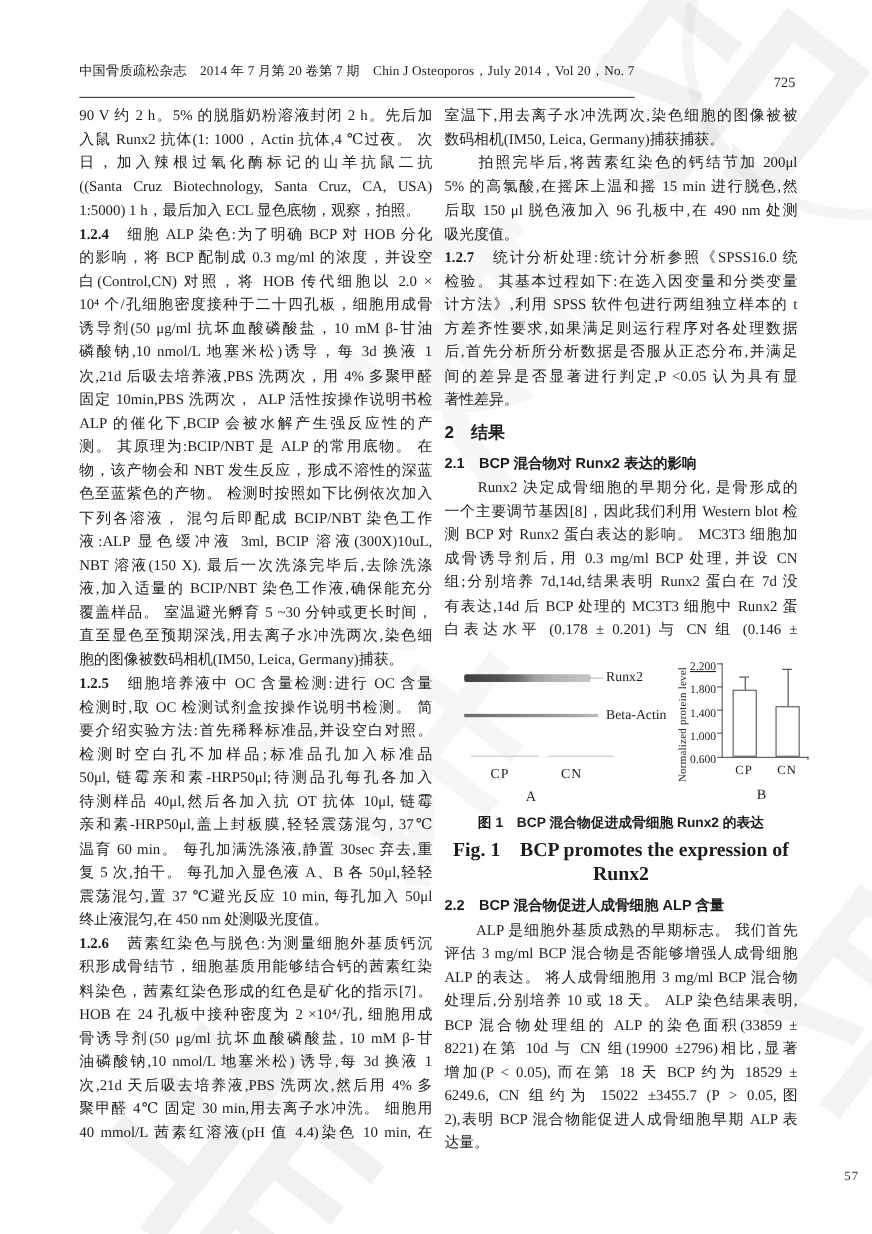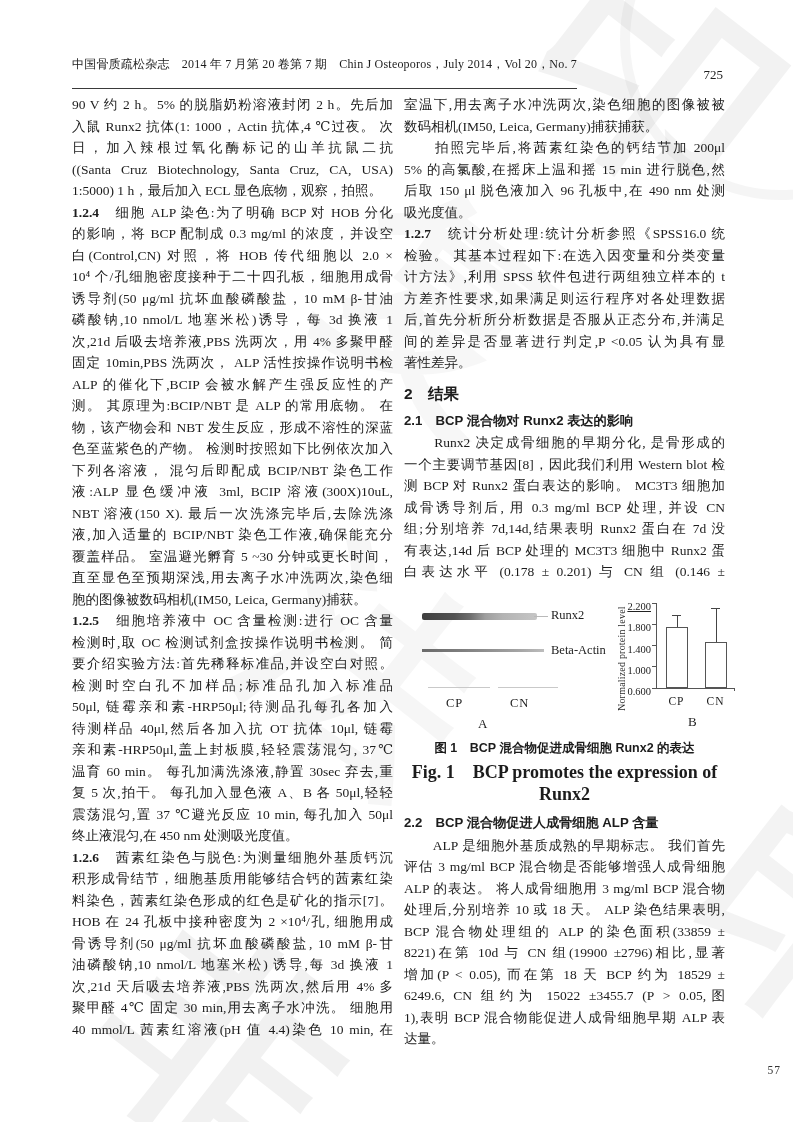--- a/index.html
+++ b/index.html
@@ -196,18 +196,18 @@
   <div class="h3">2.2　BCP 混合物促进人成骨细胞 ALP 含量</div>
   <div id="rcol-part3">
       <div class="tline">　　ALP 是细胞外基质成熟的早期标志。 我们首先</div>
       <div class="tline">评估 3 mg/ml BCP 混合物是否能够增强人成骨细胞</div>
       <div class="tline">ALP 的表达。 将人成骨细胞用 3 mg/ml BCP 混合物</div>
       <div class="tline">处理后,分别培养 10 或 18 天。 ALP 染色结果表明,</div>
       <div class="tline">BCP 混合物处理组的 ALP 的染色面积(33859 ±</div>
       <div class="tline">8221)在第 10d 与 CN 组(19900 ±2796)相比,显著</div>
       <div class="tline">增加(P &lt; 0.05), 而在第 18 天 BCP 约为 18529 ±</div>
       <div class="tline">6249.6, CN 组约为 15022 ±3455.7 (P &gt; 0.05,图</div>
-      <div class="tline">1),表明 BCP 混合物能促进人成骨细胞早期 ALP 表</div>
+      <div class="tline">2),表明 BCP 混合物能促进人成骨细胞早期 ALP 表</div>
       <div class="tline pend">达量。</div>
     </div>
 </div>
 
 <div class="footer">57</div>
 
 </body></html>

